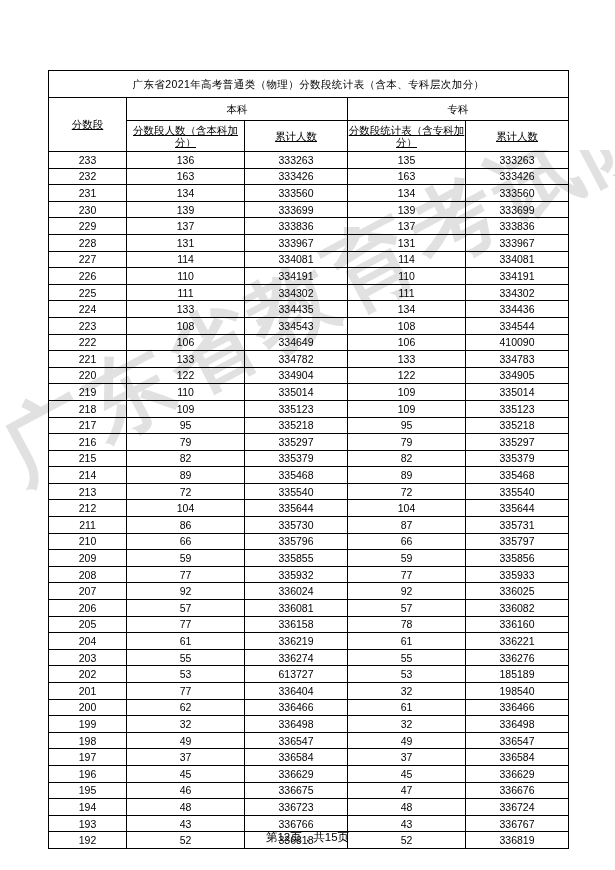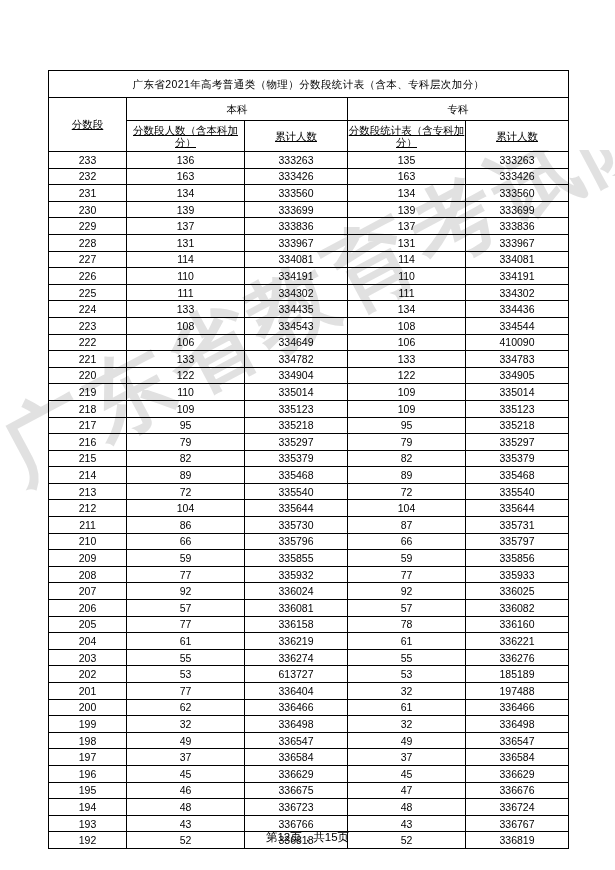--- a/index.html
+++ b/index.html
@@ -361,21 +361,21 @@
             <td>53</td>
             <td>613727</td>
             <td>53</td>
             <td>185189</td>
           </tr>
           <tr>
             <td>201</td>
             <td>77</td>
             <td>336404</td>
             <td>32</td>
-            <td>197488</td>
+            <td>198540</td>
           </tr>
           <tr>
             <td>200</td>
             <td>62</td>
             <td>336466</td>
             <td>61</td>
             <td>336466</td>
           </tr>
           <tr>
             <td>199</td>

